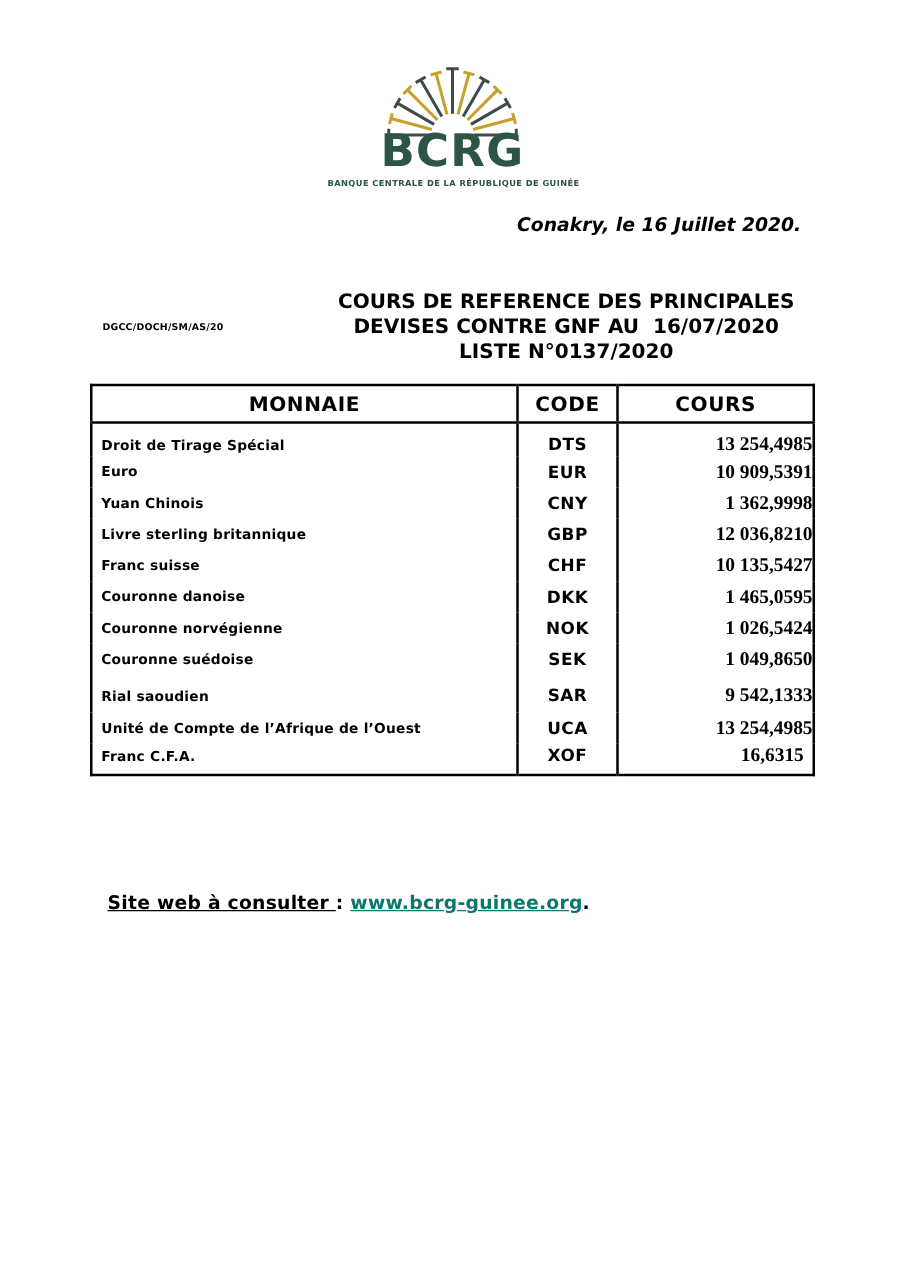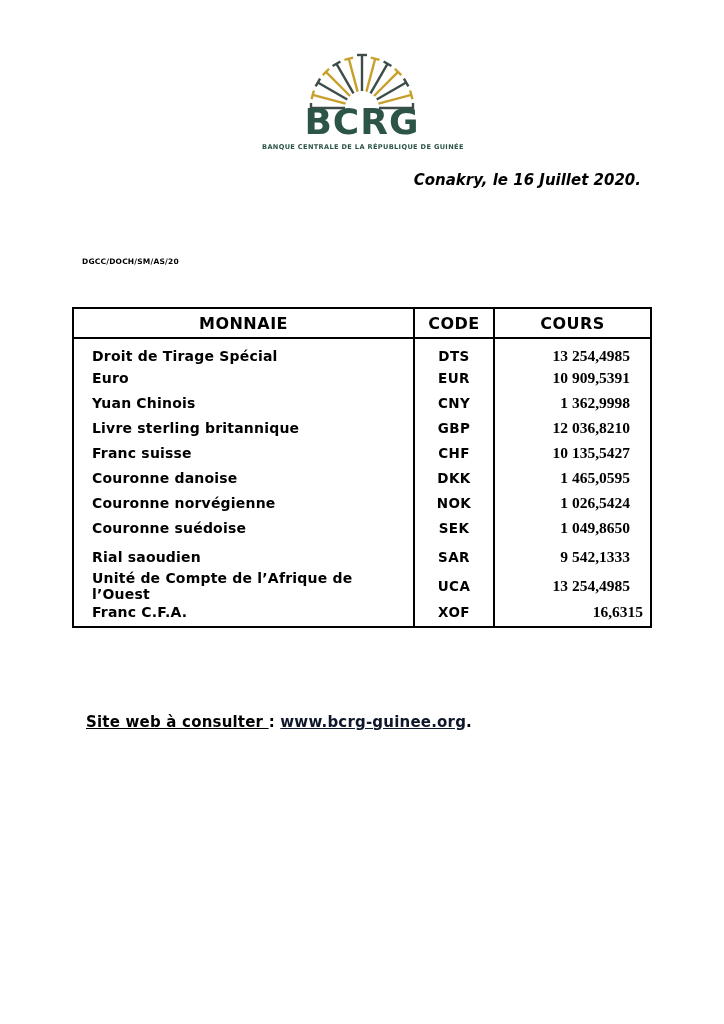--- a/index.html
+++ b/index.html
@@ -91,42 +91,41 @@
   }
   .rates-table th.v, .rates-table td.v { border-left: 2px solid #000; }
   .rates-table td {
     height: 25px;
     vertical-align: middle;
     font-weight: bold;
   }
   .rates-table tr.first td { padding-top: 8px; }
   .rates-table tr.gap td { height: 30px; padding-top: 4px; margin-left: 16px; }
   .rates-table tr.last td { padding-bottom: 4px; }
-  td.c-monnaie { font-size: 14px; padding-left: 18px; letter-spacing: 0.2px; }
+  td.c-monnaie { font-size: 11px; padding-left: 7px; letter-spacing: 0.2px; }
   td.c-code    { font-size: 13.5px; text-align: center; letter-spacing: 0.4px; }
   td.c-cours   {
     font-family: "Liberation Serif", "DejaVu Serif", serif;
     font-size: 15.5px;
     text-align: right;
-    padding-right: 20px;
   }
   .rates-table tr.last td.c-cours { padding-right: 7px; }
 
   
   .footer-note {
     position: absolute;
     top: 713px;
     left: 86px;
     font-size: 15px;
     font-weight: bold;
     letter-spacing: 0.2px;
   }
   .footer-note .ul { text-decoration: underline; }
   .footer-note a {
-    color: #0f172a;
+    color: #0f766e;
     text-decoration: underline;
     cursor: pointer;
   }
 </style>
 </head>
 <body>
 
 <div class="page">
 
   <div class="logo">
@@ -188,20 +187,25 @@
       </g>
     </svg>
     <div class="logo-acronym">BCRG</div>
     <div class="logo-tagline">BANQUE CENTRALE DE LA RÉPUBLIQUE DE GUINÉE</div>
   </div>
 
   <div class="dateline">Conakry, le 16 Juillet 2020.</div>
 
   <div class="doc-ref">DGCC/DOCH/SM/AS/20</div>
 
+  <div class="doc-title">
+    <div>COURS DE REFERENCE DES PRINCIPALES</div>
+    <div>DEVISES CONTRE GNF AU  16/07/2020</div>
+    <div>LISTE N°0137/2020</div>
+  </div>
 
   <table class="rates-table">
     <colgroup>
         <col class="col-m">
         <col class="col-c">
         <col class="col-r">
       </colgroup>
     <thead>
       <tr>
         <th>MONNAIE</th>

